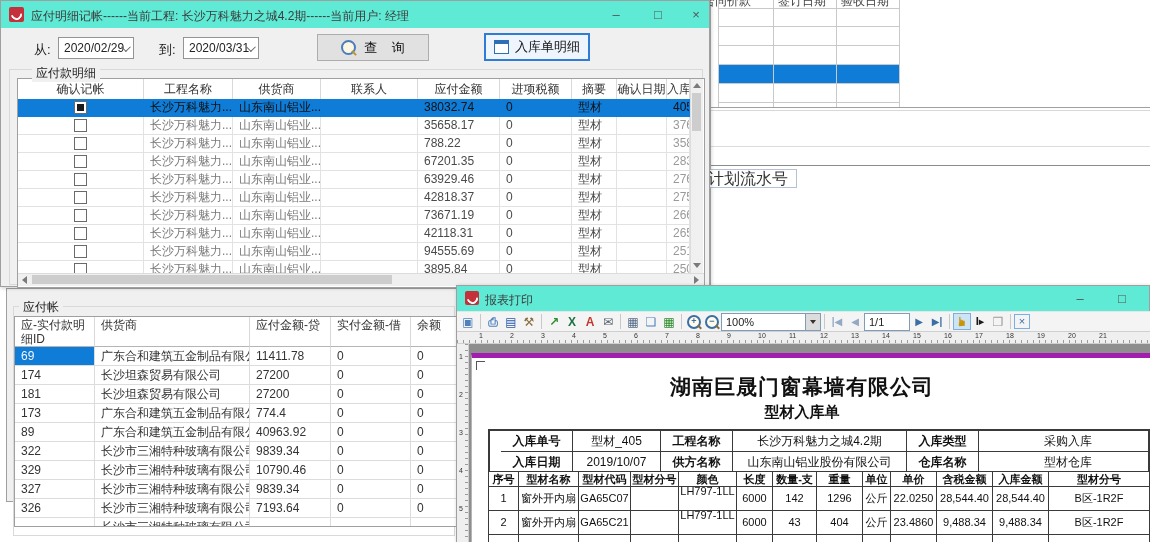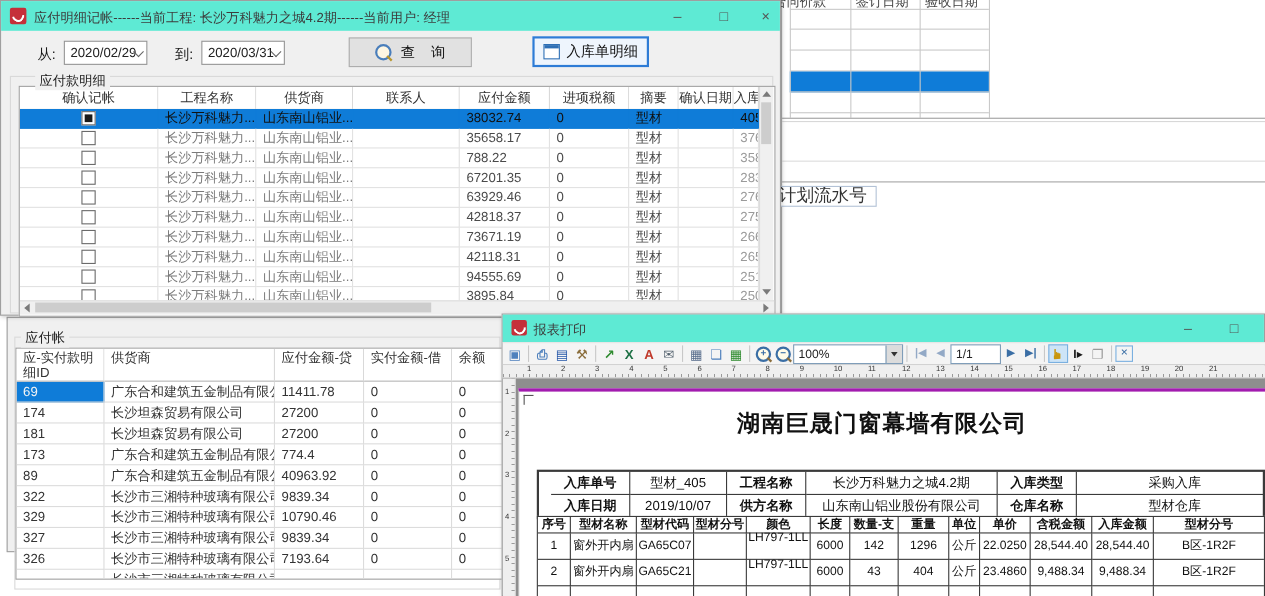--- a/index.html
+++ b/index.html
@@ -93,21 +93,21 @@
   .hand{transform:rotate(-90deg);color:#c8960e;font-size:13px;font-weight:normal;}
   .xclose{color:#3a6ea5;border:1px solid #7ab0e0;width:14px;height:13px;line-height:12px;text-align:center;font-size:11px;background:#f4f4f4;}
 
   #hruler{left:0;top:46px;width:694px;height:12px;background:#efefef;border-bottom:1px solid #cfcfcf;box-sizing:border-box;
      background-image:repeating-linear-gradient(to right,#9a9a9a 0 1px,transparent 1px 6px);background-size:100% 3px;background-position:0 bottom;background-repeat:no-repeat;}
   .rnum{position:absolute;top:0;font-size:7px;color:#333;line-height:8px;}
   #preview{left:0;top:58px;width:694px;height:199px;background:#8e8e8e;overflow:hidden;}
   #vruler{left:0;top:0;width:12px;height:199px;background:#efefef;border-right:1px solid #cfcfcf;box-sizing:border-box;
      background-image:repeating-linear-gradient(to bottom,#9a9a9a 0 1px,transparent 1px 6px);background-size:3px 100%;background-position:right 0;background-repeat:no-repeat;}
   .vnum{position:absolute;left:2px;font-size:7px;color:#333;}
-  #page{left:14px;top:9px;width:680px;height:190px;background:#fff;border-top:3px solid #a21caf;border-left:1px solid #b5b5b5;box-sizing:border-box;}
+  #page{left:14px;top:9px;width:680px;height:190px;background:#fff;border-top:5px solid #a21caf;border-left:1px solid #b5b5b5;box-sizing:border-box;}
   #cornermark{left:4px;top:3px;width:8px;height:8px;border-left:1px solid #555;border-top:1px solid #555;}
   #rpt-company{left:0;top:15px;width:660px;text-align:center;font-size:21px;font-weight:bold;color:#111;letter-spacing:1px;}
   #rpt-title{left:0;top:45px;width:660px;text-align:center;font-size:15px;font-weight:bold;color:#111;}
   #rpt-info{left:16px;top:71px;width:662px;border:2px solid #3a3a3a;box-sizing:border-box;}
   .rinfo{display:grid;grid-template-columns:72px 88px 72px 174px 72px 178px;margin-left:11px;}
   .rinfo .cell{border-right:1px solid #3a3a3a;border-bottom:1px solid #3a3a3a;height:20px;line-height:20px;text-align:center;
       overflow:hidden;white-space:nowrap;font-size:12px;color:#111;}
   .rinfo .cell:nth-child(6n){border-right:none;}
   .rlabel{font-weight:bold;}
   #rpt-table{left:16px;top:113px;width:662px;border:1px solid #3a3a3a;box-sizing:border-box;background:#fff;}
@@ -510,20 +510,21 @@
       <div id="vruler" class="abs">
           <div class="vnum" style="top: 9px;">1</div>
           <div class="vnum" style="top: 47px;">2</div>
           <div class="vnum" style="top: 85px;">3</div>
           <div class="vnum" style="top: 123px;">4</div>
           <div class="vnum" style="top: 161px;">5</div>
         </div>
       <div id="page" class="abs">
         <div id="cornermark" class="abs"></div>
         <div id="rpt-company" class="abs">湖南巨晟门窗幕墙有限公司</div>
+        <div id="rpt-title" class="abs">型材入库单</div>
         <div id="rpt-info" class="abs">
             <div class="rinfo">
               <div class="cell rlabel">入库单号</div>
               <div class="cell">型材_405</div>
               <div class="cell rlabel">工程名称</div>
               <div class="cell">长沙万科魅力之城4.2期</div>
               <div class="cell rlabel">入库类型</div>
               <div class="cell">采购入库</div>
             </div>
             <div class="rinfo r2">

